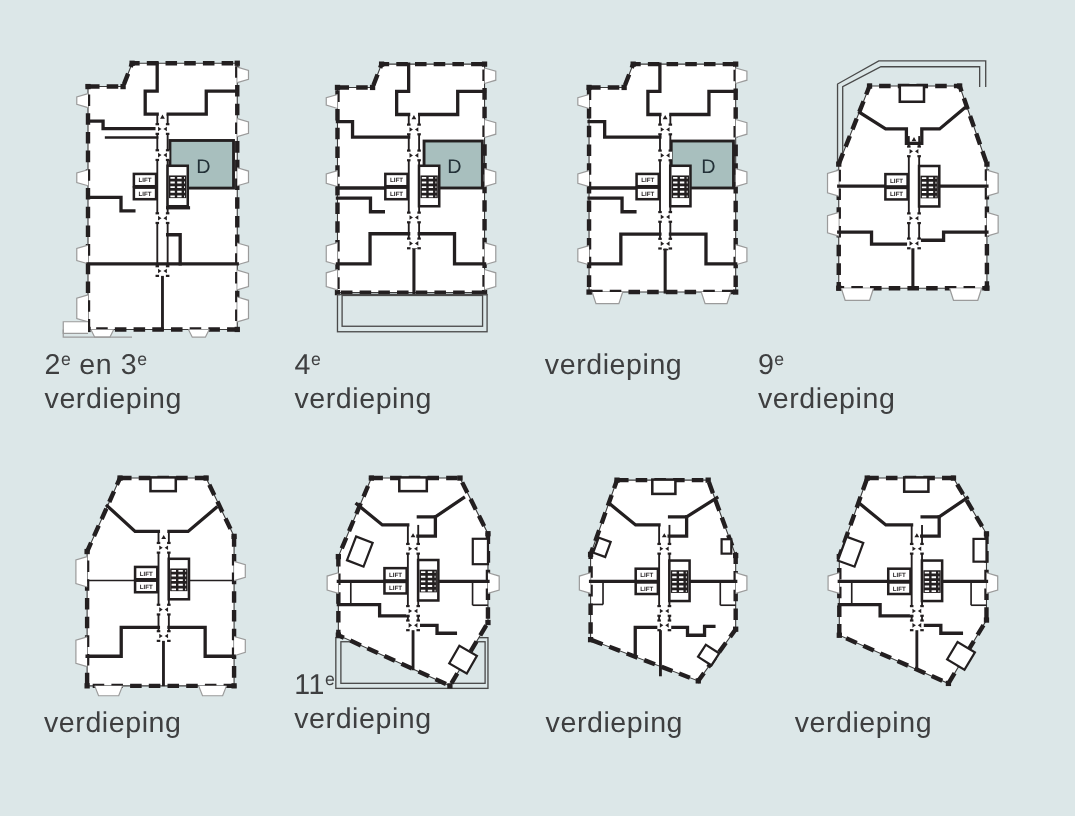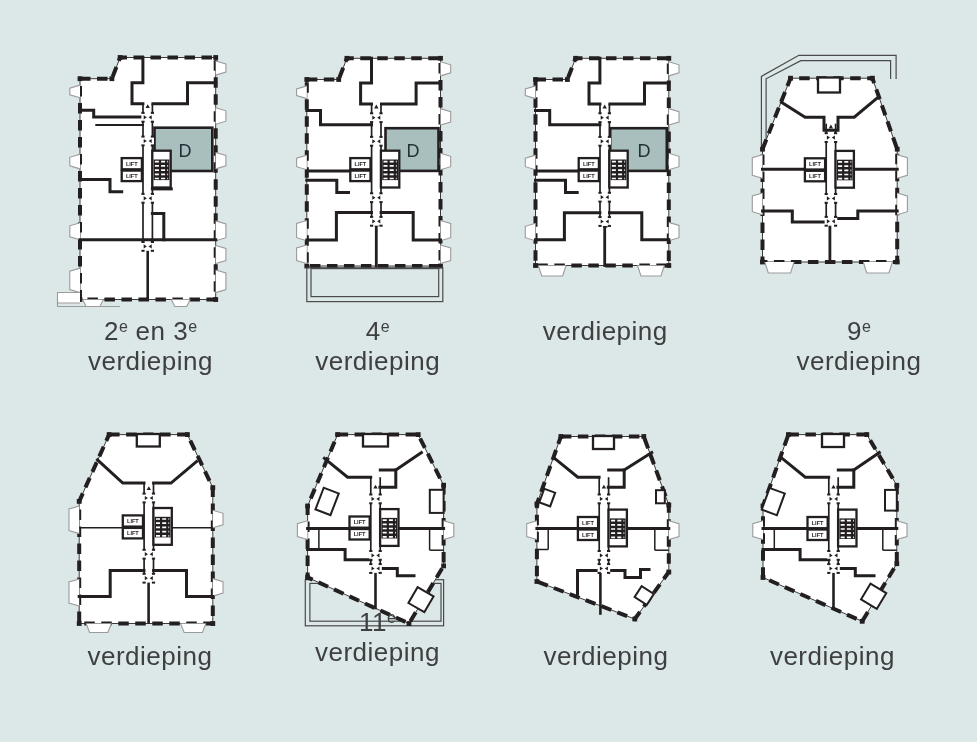--- a/index.html
+++ b/index.html
@@ -1,16 +1,16 @@
 <!DOCTYPE html>
 <html><head><meta charset="utf-8">
 <style>
 html,body{margin:0;padding:0;}
 body{width:977px;height:742px;background:#dce7e8;overflow:hidden;position:relative;font-family:"Liberation Sans",sans-serif;}
-.lab{position:absolute;width:220px;text-align:center;color:#3e3f40;font-size:26px;line-height:27px;letter-spacing:0.5px;}
+.lab{position:absolute;width:220px;color:#3e3f40;font-size:26px;line-height:27px;letter-spacing:0.5px;}
 .lab .s{font-size:16px;position:relative;top:-8px;letter-spacing:0;}
 </style></head>
 <body>
 <svg width="977" height="742" viewBox="0 0 977 742">
 <path d="M80.0,78.7 L111.9,78.7 L120.1,57.5 L215.7,57.5 L215.7,299.5 L80.0,299.5 Z" fill="white" stroke="#3c3c3c" stroke-width="1.0"></path>
 <path d="M80.0,78.7 L111.9,78.7 L120.1,57.5 L215.7,57.5 L215.7,299.5 L80.0,299.5 Z" fill="none" stroke="#231f20" stroke-width="4.0" stroke-dasharray="10.5 6.5"></path>
 <rect x="77.6" y="76.3" width="4.8" height="4.8" fill="#231f20"></rect>
 <rect x="109.5" y="76.3" width="4.8" height="4.8" fill="#231f20"></rect>
 <rect x="117.69999999999999" y="55.1" width="4.8" height="4.8" fill="#231f20"></rect>
 <rect x="213.29999999999998" y="55.1" width="4.8" height="4.8" fill="#231f20"></rect>
@@ -533,21 +533,21 @@
     <div>2<span class="s">e</span> en 3<span class="s">e</span></div>
     <div>verdieping</div>
   </div>
 <div class="lab" style="left:267.7px;top:318px">
     <div>4<span class="s">e</span></div>
     <div>verdieping</div>
   </div>
 <div class="lab" style="left:495.29999999999995px;top:318px">
     <div>verdieping</div>
   </div>
-<div class="lab" style="left:749px;top:318px">
+<div class="lab" style="left:689px;top:318px">
     <div>9<span class="s">e</span></div>
     <div>verdieping</div>
   </div>
 <div class="lab" style="left:40.0px;top:643px">
     <div>verdieping</div>
   </div>
 <div class="lab" style="left:267.5px;top:609px">
     <div>11<span class="s">e</span></div>
     <div>verdieping</div>
   </div>

